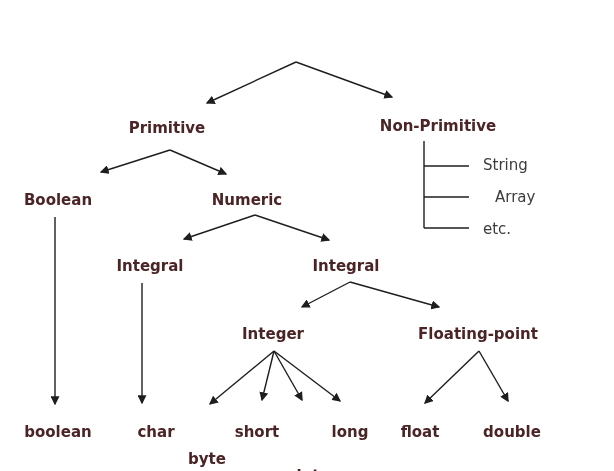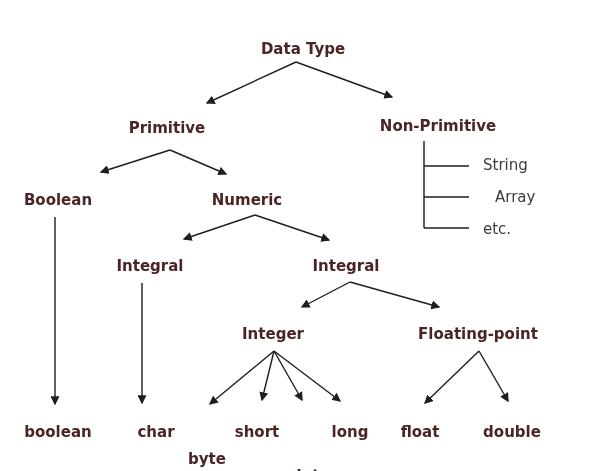--- a/index.html
+++ b/index.html
@@ -71,21 +71,20 @@
       <line x1="479" y1="351" x2="425" y2="403" marker-end="url(#arrow)"></line>
       <line x1="479" y1="351" x2="508" y2="401" marker-end="url(#arrow)"></line>
 
       <line x1="424" y1="141" x2="424" y2="228"></line>
       <line x1="424" y1="166" x2="469" y2="166"></line>
       <line x1="424" y1="197" x2="469" y2="197"></line>
       <line x1="424" y1="228" x2="469" y2="228"></line>
     </g>
   </svg>
 
-  <div class="node" style="left:303px; top:49px;">Data Type</div>
   <div class="node" style="left:167px; top:128px;">Primitive</div>
   <div class="node" style="left:438px; top:126px;">Non-Primitive</div>
   <div class="node" style="left:58px; top:200px;">Boolean</div>
   <div class="node" style="left:247px; top:200px;">Numeric</div>
   <div class="node" style="left:150px; top:266px;">Integral</div>
   <div class="node" style="left:346px; top:266px;">Integral</div>
   <div class="node" style="left:273px; top:334px;">Integer</div>
   <div class="node" style="left:478px; top:334px;">Floating-point</div>
 
   <div class="node" style="left:58px; top:432px;">boolean</div>

